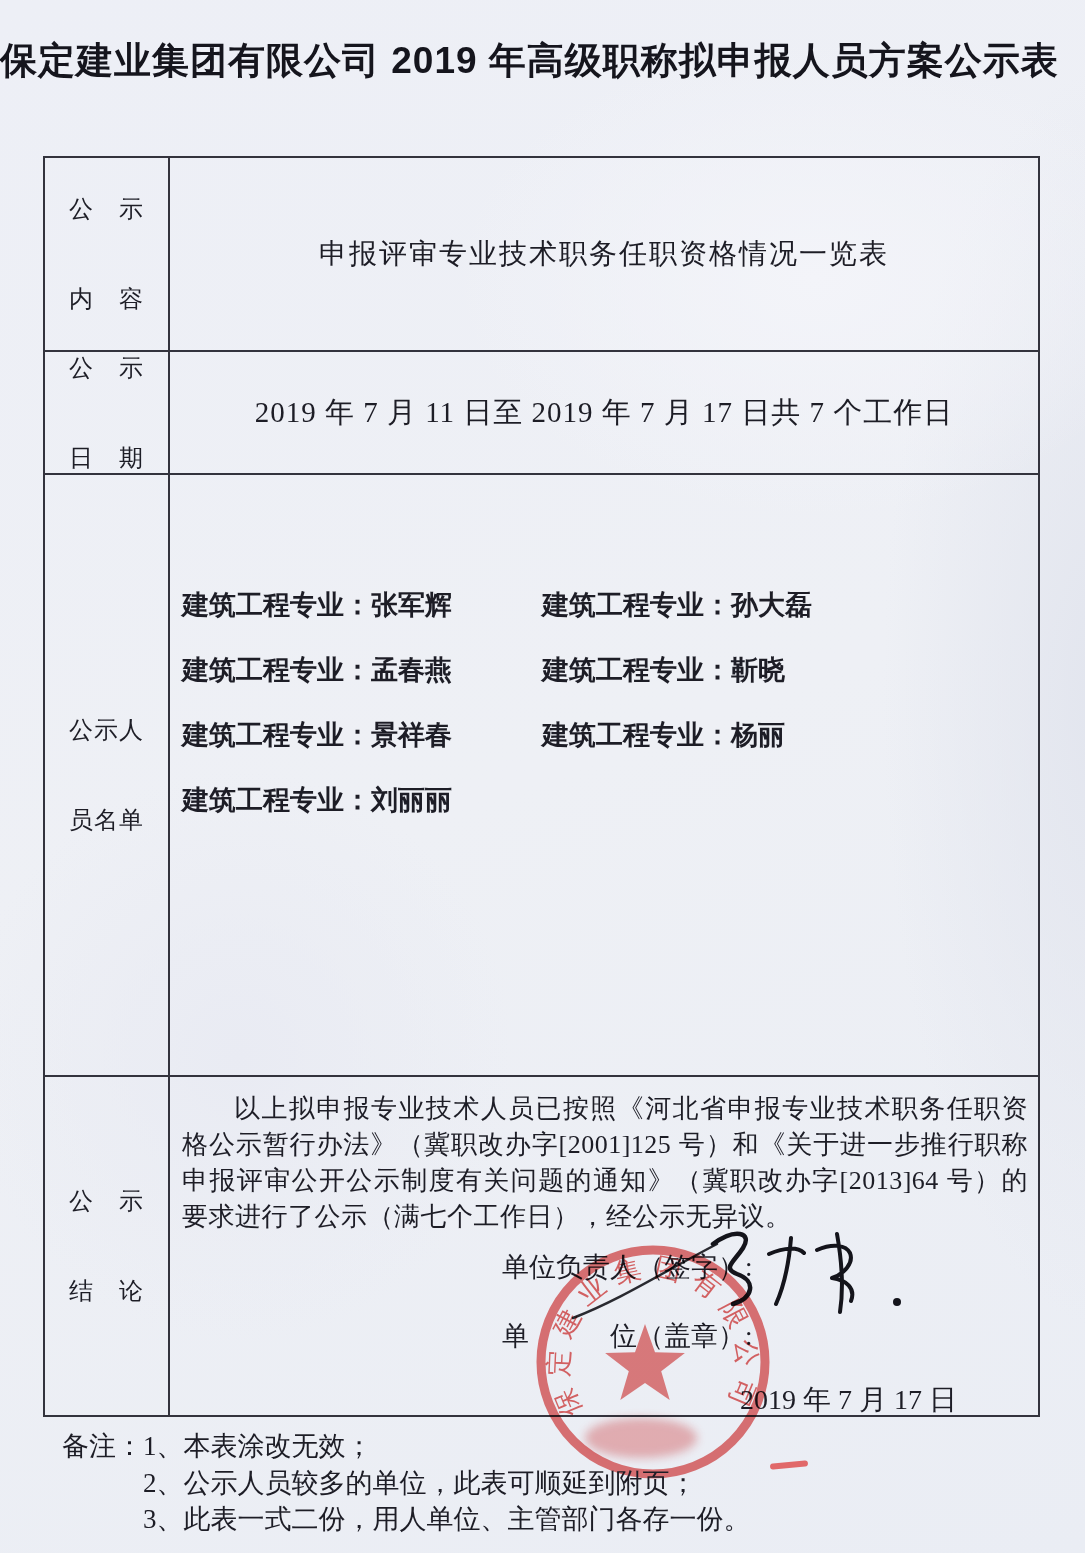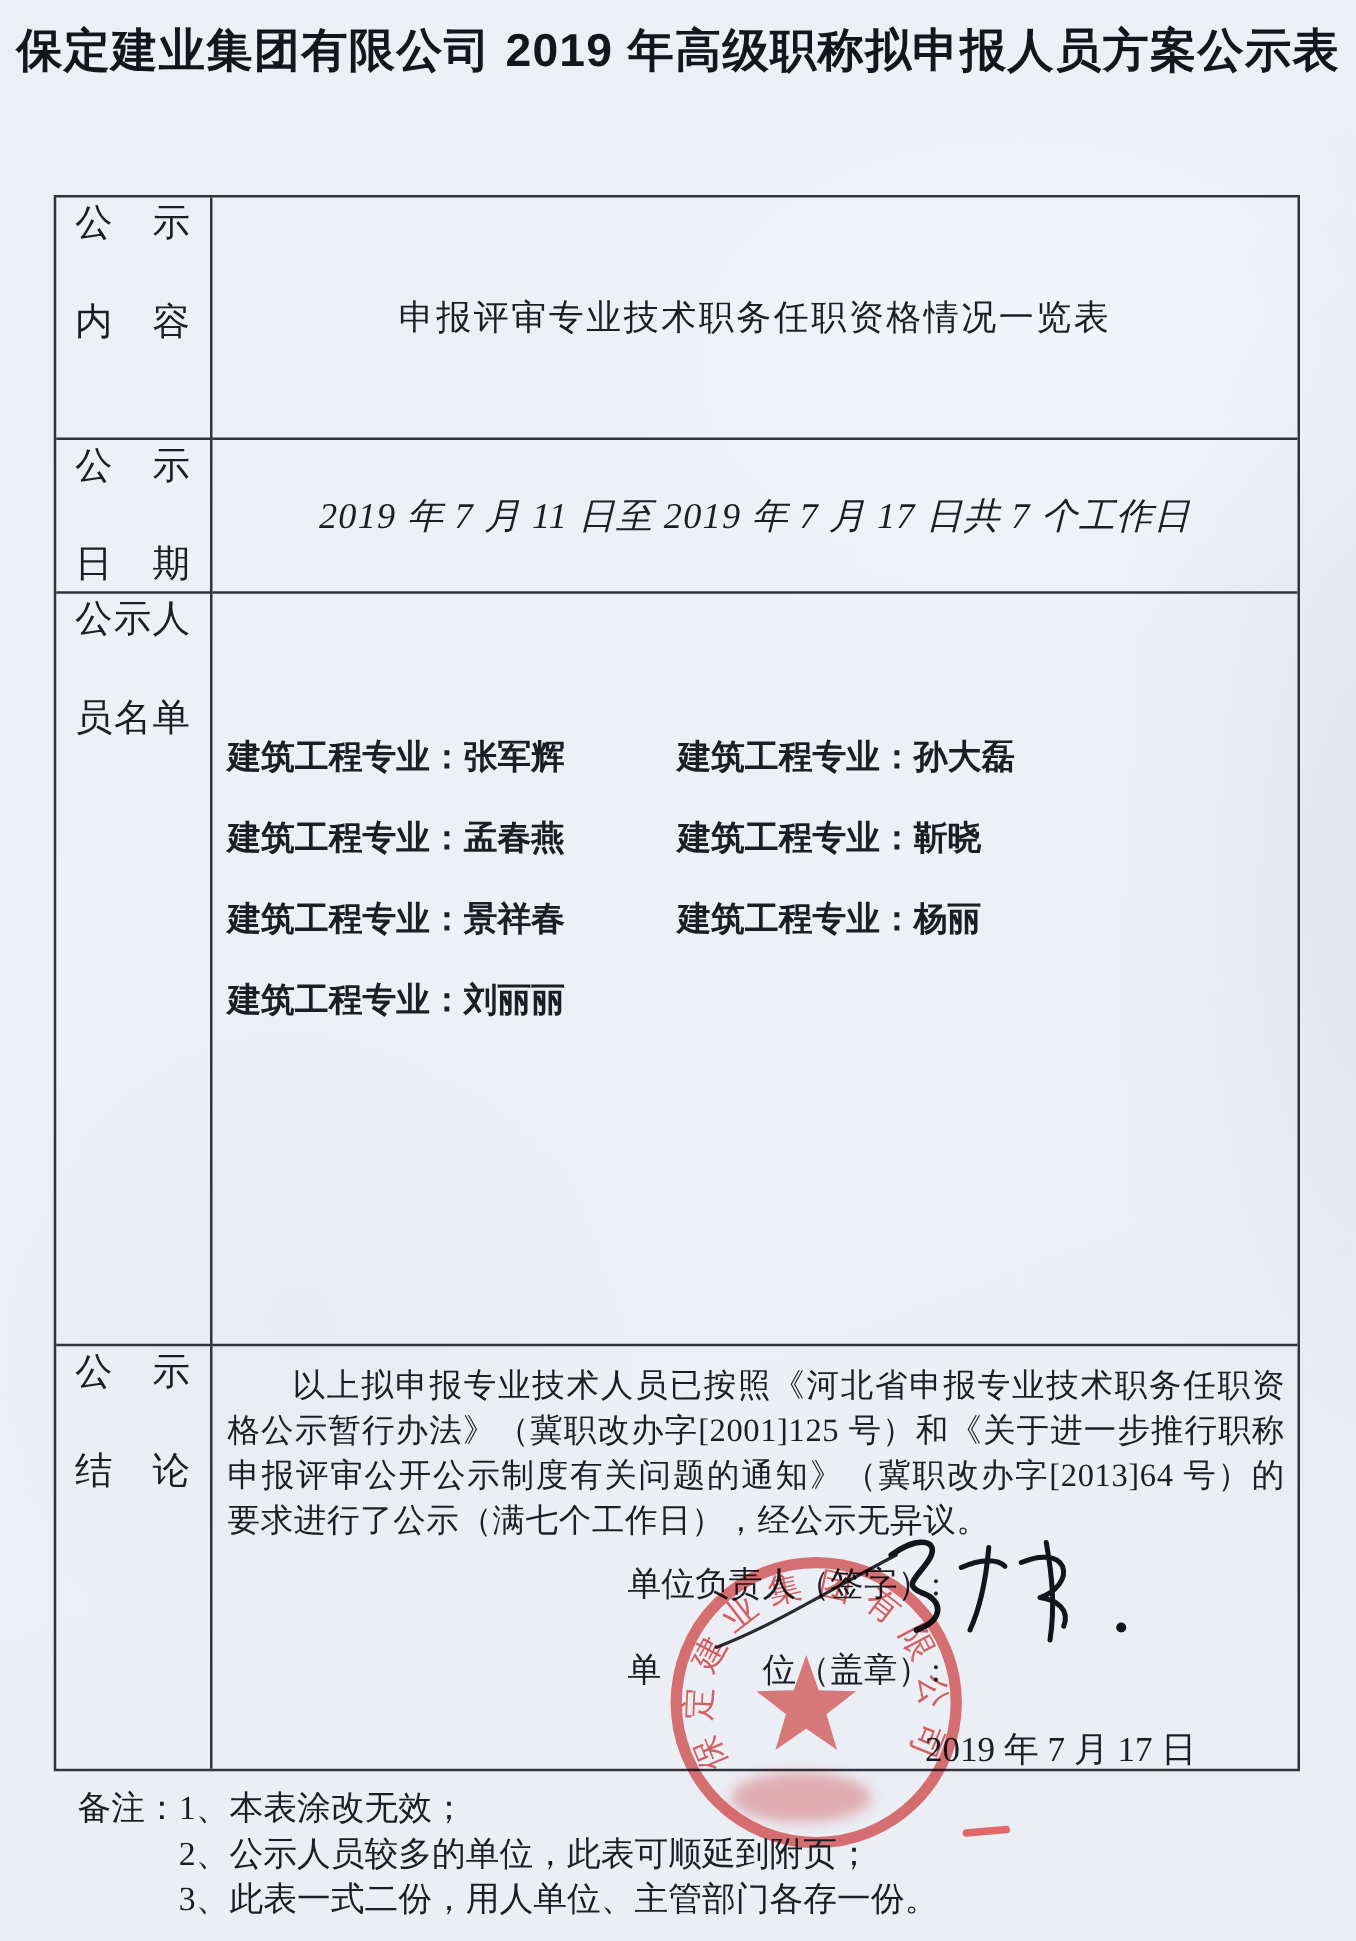--- a/index.html
+++ b/index.html
@@ -12,50 +12,50 @@
     width:1085px; height:1553px;
     overflow:hidden;
     color:#1d1d26;
     background:
       radial-gradient(600px 400px at 75% 18%, #f3f4f9 0%, rgba(243,244,249,0) 60%),
       radial-gradient(500px 520px at 22% 68%, #e9ebf3 0%, rgba(233,235,243,0) 55%),
       radial-gradient(320px 900px at 102% 45%, #e2e5ee 0%, rgba(226,229,238,0) 70%),
       linear-gradient(160deg, #edeff6 0%, #eef0f5 50%, #eaedf4 100%);
   }
   .doc-title {
-    position:absolute; left:0; right:0; top:16px;
-    text-align:center;
+    position:absolute; left:0; right:0; top:36px;
+    text-align:left;
     font-family:"Liberation Sans","DejaVu Sans",sans-serif;
     font-weight:700; font-size:37px; letter-spacing:1px;
     color:#15151d;
   }
   .main-table {
     position:absolute; left:43px; top:156px;
     width:997px; height:1261px;
     box-sizing:border-box;
     border:2px solid #33333d;
     display:grid;
     grid-template-columns:125px 1fr;
     grid-template-rows:194px 123px 602px 1fr;
     background:transparent;
   }
   .cell { box-sizing:border-box; }
   .lbl {
     border-right:2px solid #33333d;
     border-bottom:2px solid #33333d;
     display:flex; flex-direction:column;
-    align-items:center; 
-    gap:38px;
-    font-size:30px; letter-spacing:1px;
+    align-items:center; justify-content:center;
+    gap:58px;
+    font-size:24px; letter-spacing:1px;
   }
   .lbl.last, .val.last { border-bottom:none; }
   .val { border-bottom:2px solid #33333d; position:relative; }
   .val.center { display:flex; align-items:center; justify-content:center; }
   .content-value { font-size:28px; letter-spacing:2px; }
-  .date-value { font-size:29px; letter-spacing:1px;font-style:italic; }
+  .date-value { font-size:29px; letter-spacing:1px; }
   .plist { padding:112px 0 0 12px; }
   .plist-row { display:flex; margin-bottom:29px; }
   .p-item { width:360px; font-weight:700; font-size:27px; line-height:36px; white-space:nowrap; }
   .p-item.right { width:auto; }
   .concl-p {
     margin:14px 10px 0 12px;
     font-size:26px; line-height:36px;
     text-indent:2em; text-align:justify;
     letter-spacing:0.5px;
   }

